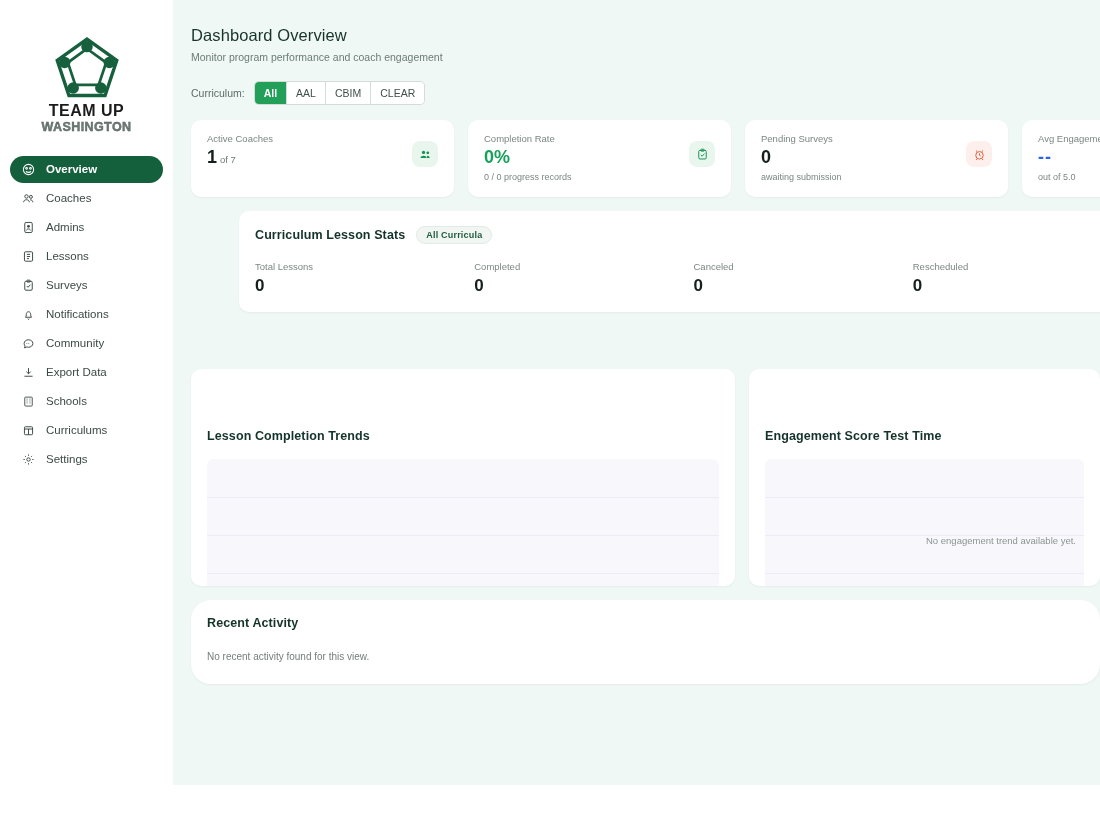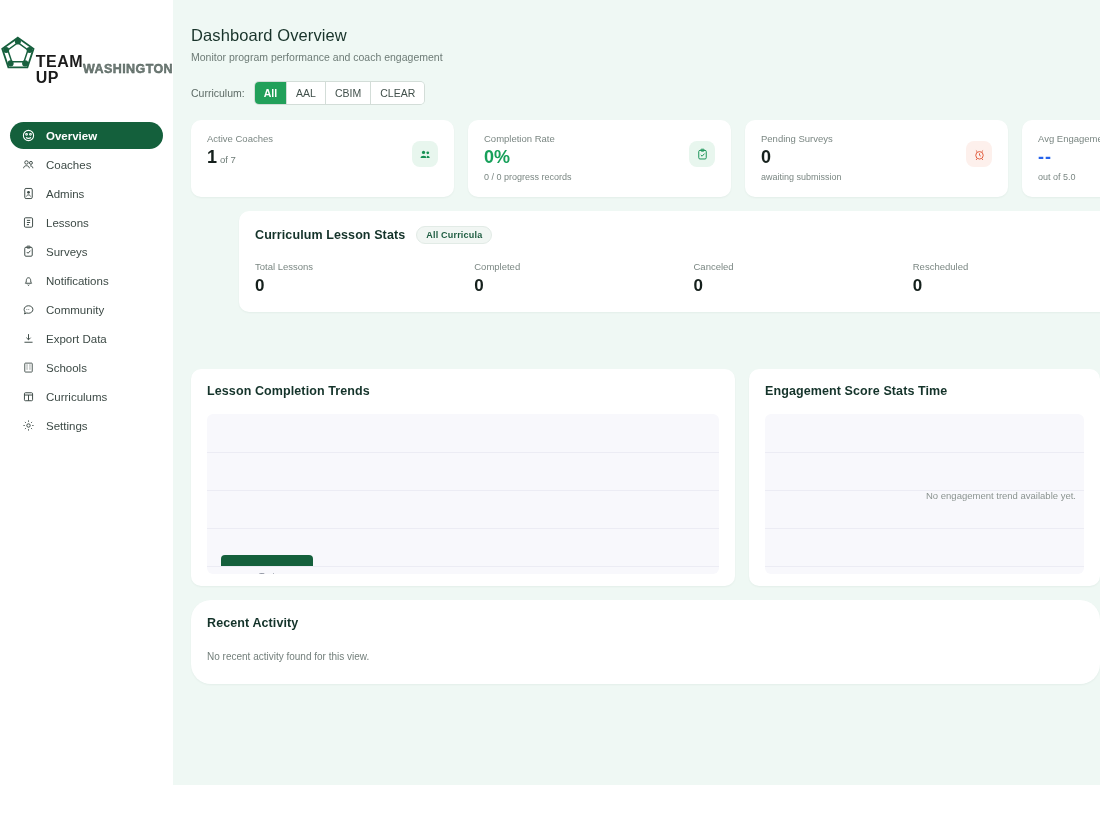--- a/index.html
+++ b/index.html
@@ -9,21 +9,21 @@
     font-family: "Liberation Sans", sans-serif;
     overflow: hidden;
   }
   .app { position: relative; width: 1100px; height: 825px; display: flex; background:#ffffff; }
 
   
   .sidebar {
     width: 173px; height: 825px; background: #ffffff;
     flex: 0 0 173px; padding-top: 36px;
   }
-  .logo-wrap { display:flex; flex-direction:row; align-items:center; margin-bottom: 22px; justify-content: flex-end; }
+  .logo-wrap { display:flex; flex-direction:column; align-items:center; margin-bottom: 22px; justify-content: flex-end; }
   .logo-mark { width: 68px; height: 64px; }
   .logo-team { font-size: 16px; font-weight: 700; letter-spacing: .5px; color:#1b1b1b; line-height: 1; margin-top: 3px; font-family:"Liberation Sans",sans-serif;}
   .logo-state { font-size: 12.5px; font-weight: 600; letter-spacing: .4px; color:#6f7b76;
                 line-height: 1; margin-top: 2px; -webkit-text-stroke: .4px #4a5a54; }
 
   .nav { padding: 0 10px; }
   .nav-item {
     display:flex; align-items:center; gap: 11px;
     height: 27px; padding: 0 12px; margin-bottom: 2px;
     border-radius: 14px; font-size: 11.5px; color:#3d4a46; cursor: pointer;
@@ -85,21 +85,21 @@
   .stat-label { font-size: 9.5px; color:#7b8783; }
   .stat-value { font-size: 17px; font-weight: 700; color:#15201c; margin-top: 5px; line-height:1;}
 
   .charts-row { display:flex; gap: 14px; margin-top: 57px; }
   .chart-card {
     background:#ffffff; border-radius: 10px; box-shadow: 0 1px 2px rgba(20,60,45,.05);
     padding: 15px 16px 0 16px; height: 217px; overflow: hidden;
   }
   .chart-card.left  { width: 544px; flex: 0 0 544px; }
   .chart-card.right { width: 351px; flex: 0 0 351px; }
-  .chart-title { font-size: 12.5px; color:#14332a; font-weight: 600; letter-spacing:.1px;}
+  .chart-title { font-size: 12.5px; color:#14332a; font-weight: 600; letter-spacing:.1px;margin-top:45px;}
   .plot {
     margin-top: 16px; background:#F8F8FC; border-radius: 6px; position: relative;
     height: 160px; overflow: hidden;
   }
   .plot .gridline { position:absolute; left:0; right:0; height:1px; background:#ECECF4; }
   .bar {
     position:absolute; bottom: 8px; left: 14px; width: 92px; height: 11px;
     background:#15603C; border-radius: 4px 4px 0 0;
   }
   .bar-label { position:absolute; bottom:-7px; left: 14px; width: 92px; text-align:center;
@@ -363,21 +363,21 @@
           <div class="gridline" style="top:38px"></div>
           <div class="gridline" style="top:76px"></div>
           <div class="gridline" style="top:114px"></div>
           <div class="gridline" style="top:152px"></div>
           <div class="bar"></div>
           <div class="bar-label">Test</div>
         </div>
       </div>
 
       <div class="chart-card right">
-        <div class="chart-title">Engagement Score Stats Time</div>
+        <div class="chart-title">Engagement Score Test Time</div>
         <div class="plot">
           <div class="gridline" style="top:38px"></div>
           <div class="gridline" style="top:76px"></div>
           <div class="gridline" style="top:114px"></div>
           <div class="gridline" style="top:152px"></div>
           <div class="empty-note">No engagement trend available yet.</div>
         </div>
       </div>
 
     </section>

